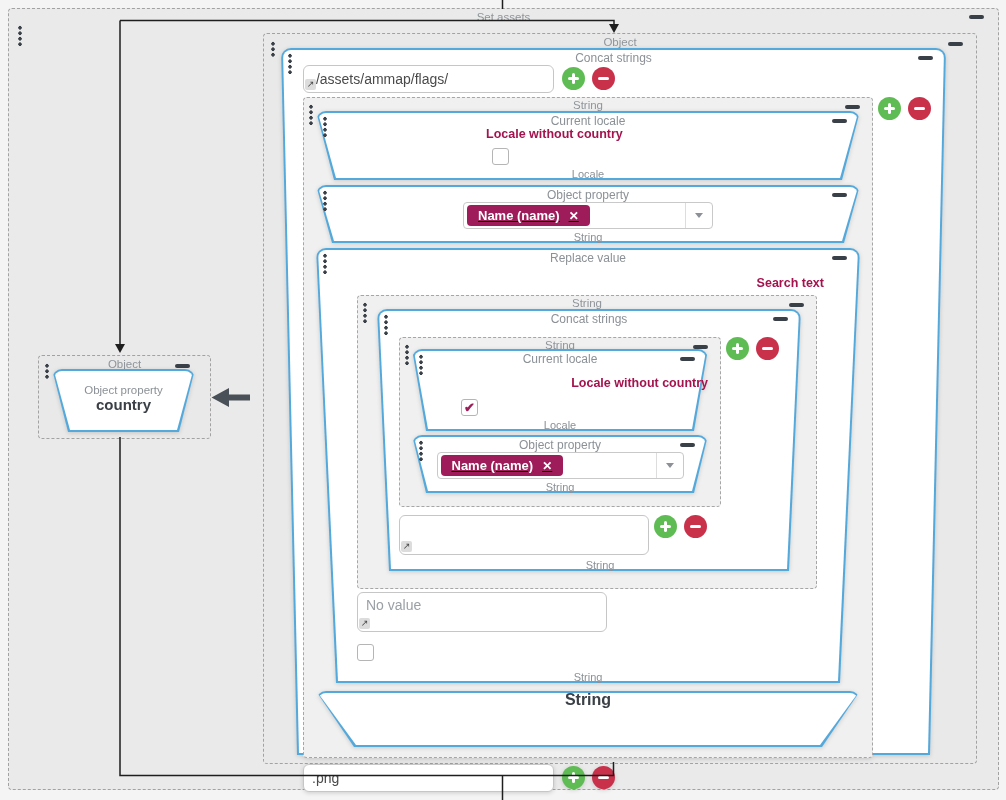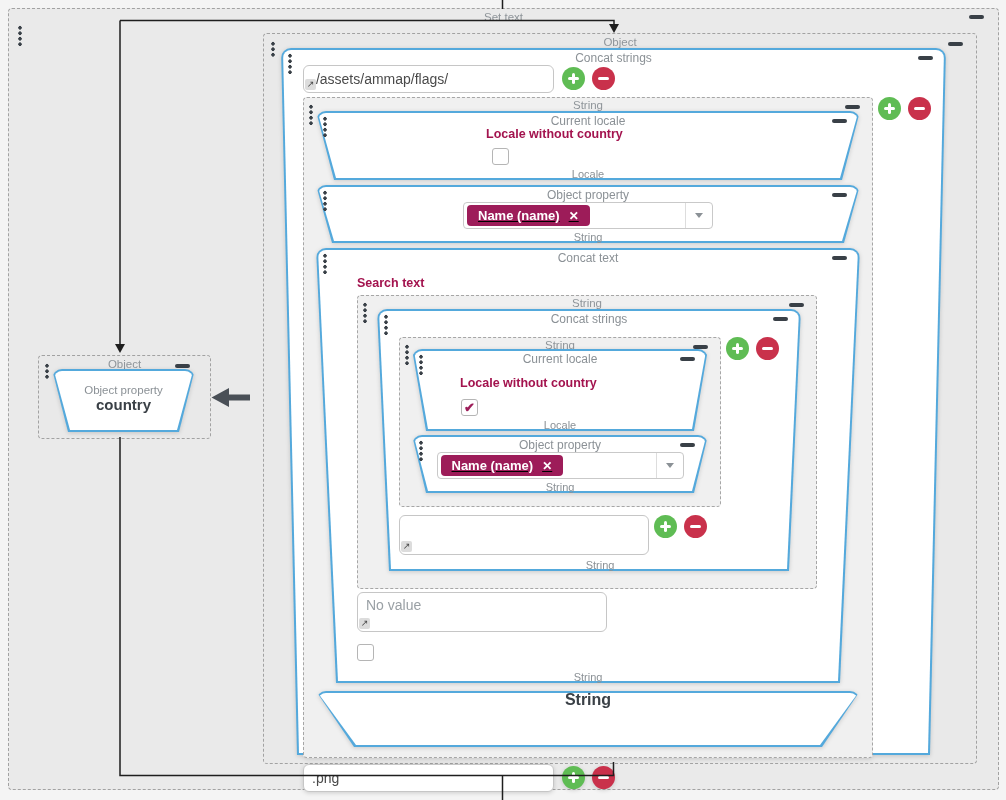--- a/index.html
+++ b/index.html
@@ -114,21 +114,21 @@
   .concat-inner{--s:12px;margin:0 3px 0 7px;}
   .nc-body{padding:12px 0 0 22px;}
   .arg-string3{width:322px;box-sizing:border-box;padding:11px 12px 8px;}
   .cl-inner{--s:14px;}
   .cl-inner .mlabel{padding-left:48px;}
   .cl-inner .cb{margin:7px 0 3px 49px;}
   .cl-inner .type-label{margin:1px 0 4px;}
   .op-inner{--s:14px;margin-top:3px;}
   .sel-w250{width:250px;}
   .sel-w247{width:247px;}
-  .rt .mlabel{margin-top:11px;}
+  .rt .mlabel{margin-top:11px;text-align:right;}
   .rt .mlabel:first-child{margin-top:6px;}
   .rt .cb{margin-top:8px;}
   .rt-out{margin:10px 0 8px;}
   .nc-out{margin:4px 0 7px;}
 
   .lc{--s:38px;margin-top:4px;height:56px;box-sizing:border-box;}
   .lc-title{display:block;text-align:center;font-size:12px;color:#8b9196;padding-top:12px;}
   .lc-value{display:block;text-align:center;font-size:16px;font-weight:700;color:#3a4046;}
   .lc .handle{left:7px;top:6px;}
   .lc .ic-plus{right:13px;top:6px;}
@@ -137,21 +137,21 @@
   .row2 .btns{margin-left:5px;padding-top:0;}
   .row3{margin-top:6px;}
   .inner-row2{margin-top:8px;}
 </style>
 </head>
 <body>
 
 <div class="canvas">
 
   <div class="dashed set-value">
-    <span class="c-label">Set text</span>
+    <span class="c-label">Set assets</span>
     <span class="handle"></span>
     <span class="ic-minus"></span>
   </div>
 
   <svg class="connectors" width="1006" height="800">
     <g stroke="#1e1e1e" stroke-width="1.5" fill="none">
       <path d="M502.5 0 V9"></path>
       <path d="M120 20.5 H614 V25"></path>
       <path d="M120 20.5 V345"></path>
       <path d="M120 437 V775.5 H613.5 V762"></path>
@@ -236,21 +236,21 @@
                       <span class="caret"></span>
                     </span>
                 </div>
               </div>
               <div class="type-label">String</div>
             </div>
 
             <div class="trap rt">
               <div class="blk-head">
                 <span class="handle"></span>
-                <span class="blk-title">Concat text</span>
+                <span class="blk-title">Replace value</span>
                 <span class="ic-minus"></span>
               </div>
               <div class="rt-body">
                 <div class="mlabel">Search text</div>
 
                 
                 <div class="dstring arg-string2">
                   <span class="c-label">String</span>
                   <span class="handle"></span>
                   <span class="ic-minus"></span>

